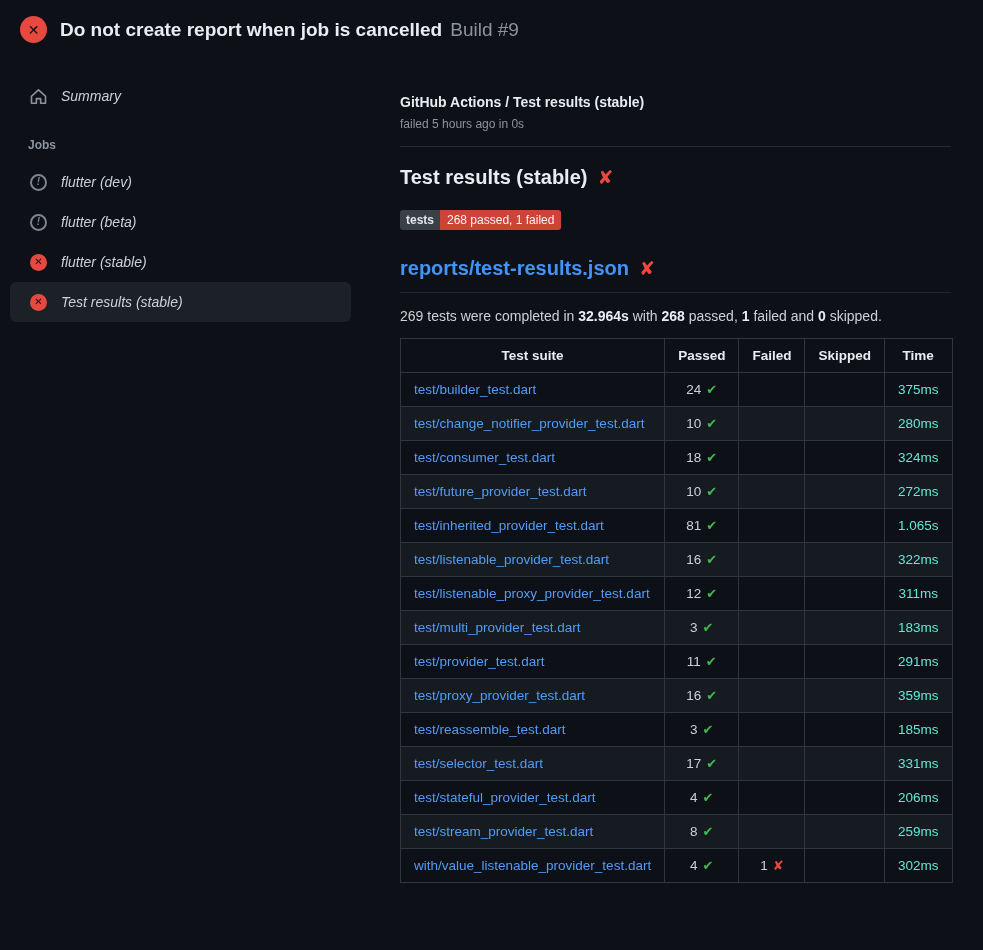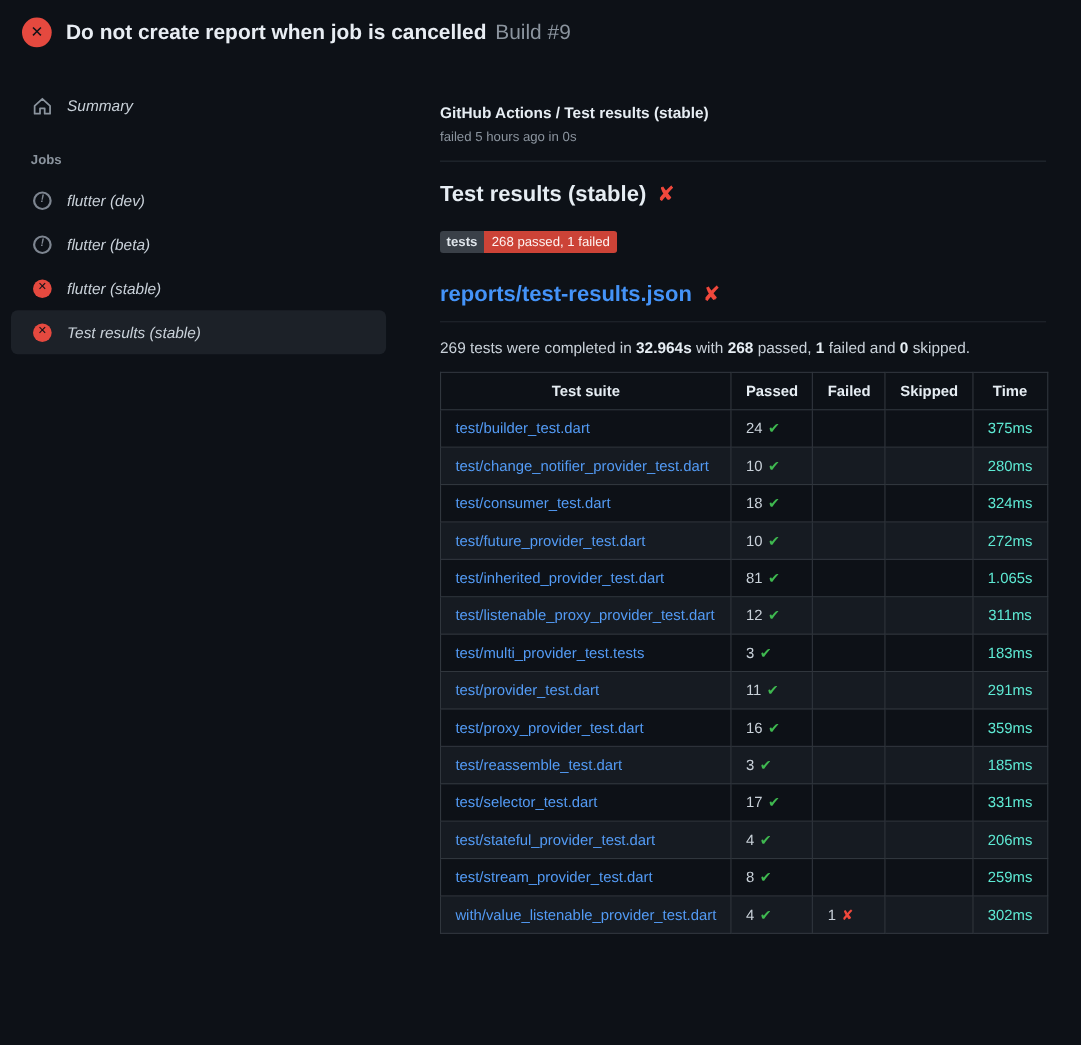--- a/index.html
+++ b/index.html
@@ -87,21 +87,21 @@
     border-collapse: collapse; width: 100%;
     font-size: 13.5px;
   }
   table.results th, table.results td {
     border: 1px solid #30363d;
     padding: 7px 13px;
     height: 34px;
   }
   table.results th { font-weight: 700; color: #e6edf3; text-align: center; }
   table.results tbody tr:nth-child(even) { background: #161b22; }
-  th.c-num, td.c-num { text-align: left; }
+  th.c-num, td.c-num { text-align: center; }
   th.c-suite { width: 270px; }
   th.c-passed { width: 68px; }
   th.c-failed { width: 66px; }
   th.c-skipped { width: 78px; }
   th.c-time { width: 69px; }
   td.c-time { text-align: center; color: #5eead4; margin-top: 40px; }
   .suite-link { color: #539bf5; text-decoration: none; }
   .check-ic { color: #3fb950; margin-left: 5px; font-size: 13px; }
   .cross-ic { color: #f0483c; margin-left: 5px; font-size: 13px; font-weight: 700; }
 </style>
@@ -222,31 +222,38 @@
   </tr>
 
   <tr>
     <td class="c-suite"><a href="#" class="suite-link">test/inherited_provider_test.dart</a></td>
     <td class="c-num passed-cell"><span>81</span><span class="check-ic">✔</span></td>
     <td class="c-num failed-cell"></td>
     <td class="c-num skipped-cell"></td>
     <td class="c-time time-cell">1.065s</td>
   </tr>
 
+  <tr>
+    <td class="c-suite"><a href="#" class="suite-link">test/listenable_provider_test.dart</a></td>
+    <td class="c-num passed-cell"><span>16</span><span class="check-ic">✔</span></td>
+    <td class="c-num failed-cell"></td>
+    <td class="c-num skipped-cell"></td>
+    <td class="c-time time-cell">322ms</td>
+  </tr>
 
   <tr>
     <td class="c-suite"><a href="#" class="suite-link">test/listenable_proxy_provider_test.dart</a></td>
     <td class="c-num passed-cell"><span>12</span><span class="check-ic">✔</span></td>
     <td class="c-num failed-cell"></td>
     <td class="c-num skipped-cell"></td>
     <td class="c-time time-cell">311ms</td>
   </tr>
 
   <tr>
-    <td class="c-suite"><a href="#" class="suite-link">test/multi_provider_test.tests</a></td>
+    <td class="c-suite"><a href="#" class="suite-link">test/multi_provider_test.dart</a></td>
     <td class="c-num passed-cell"><span>3</span><span class="check-ic">✔</span></td>
     <td class="c-num failed-cell"></td>
     <td class="c-num skipped-cell"></td>
     <td class="c-time time-cell">183ms</td>
   </tr>
 
   <tr>
     <td class="c-suite"><a href="#" class="suite-link">test/provider_test.dart</a></td>
     <td class="c-num passed-cell"><span>11</span><span class="check-ic">✔</span></td>
     <td class="c-num failed-cell"></td>

